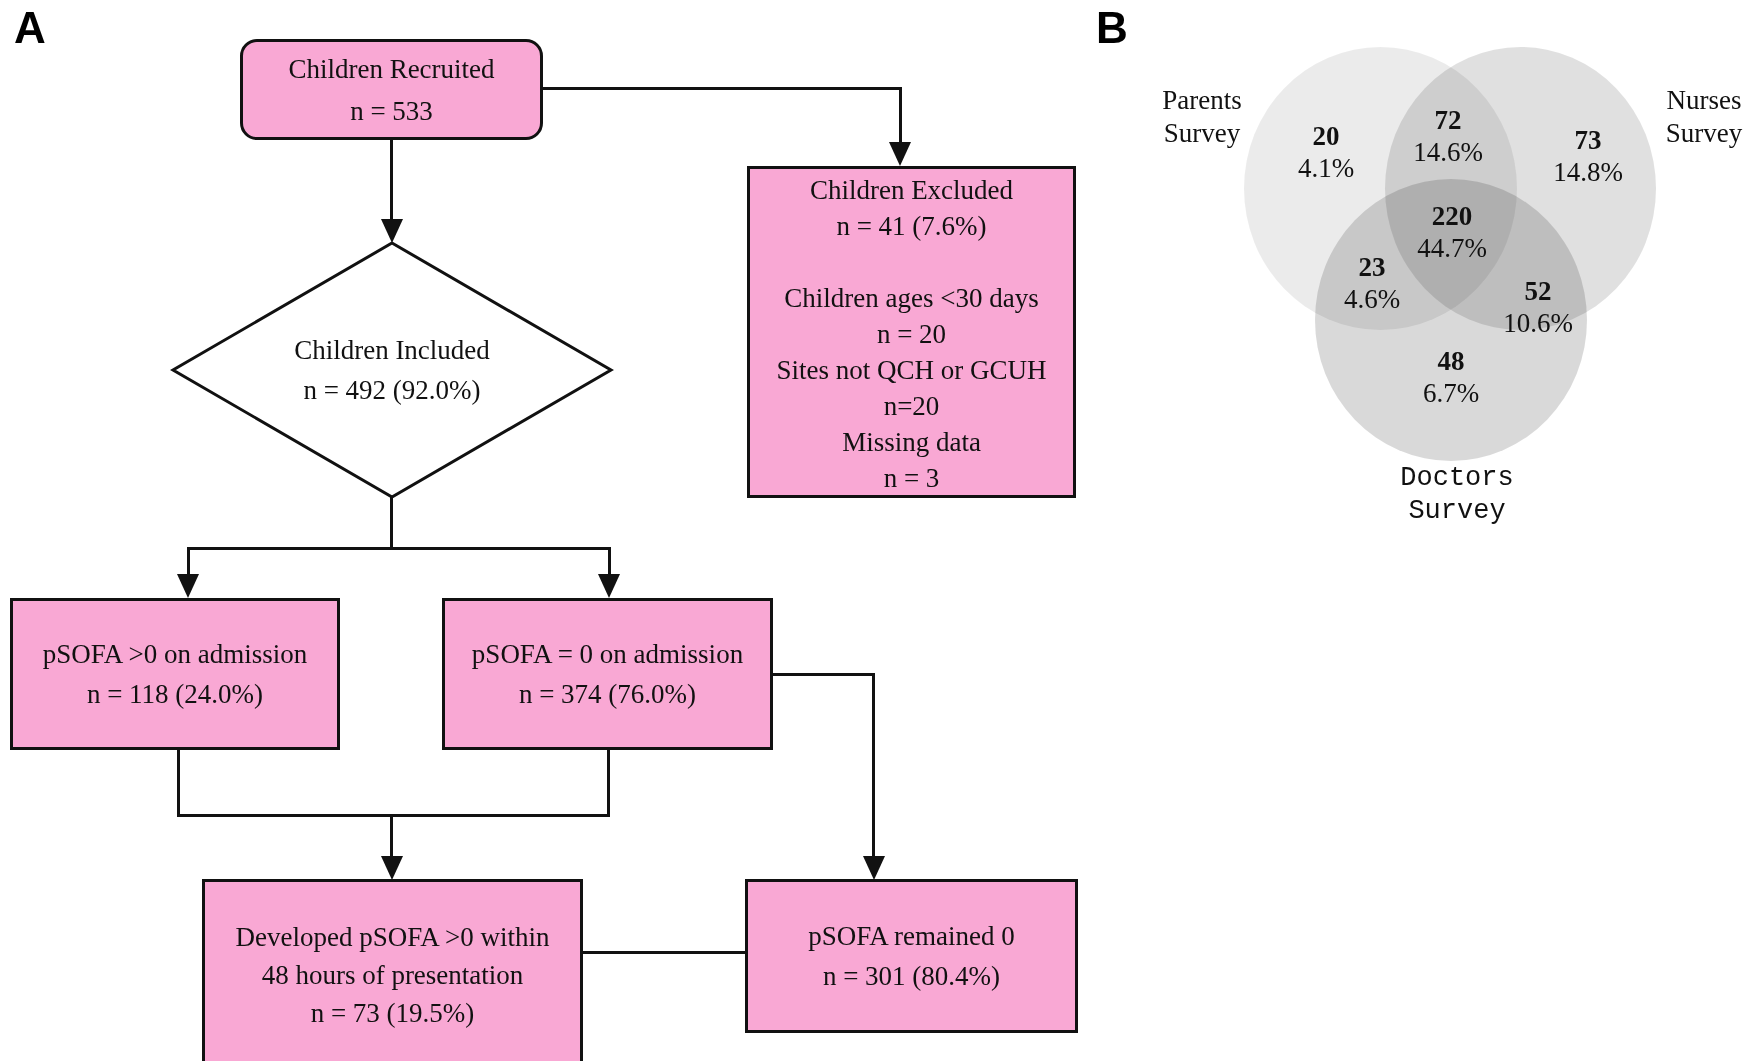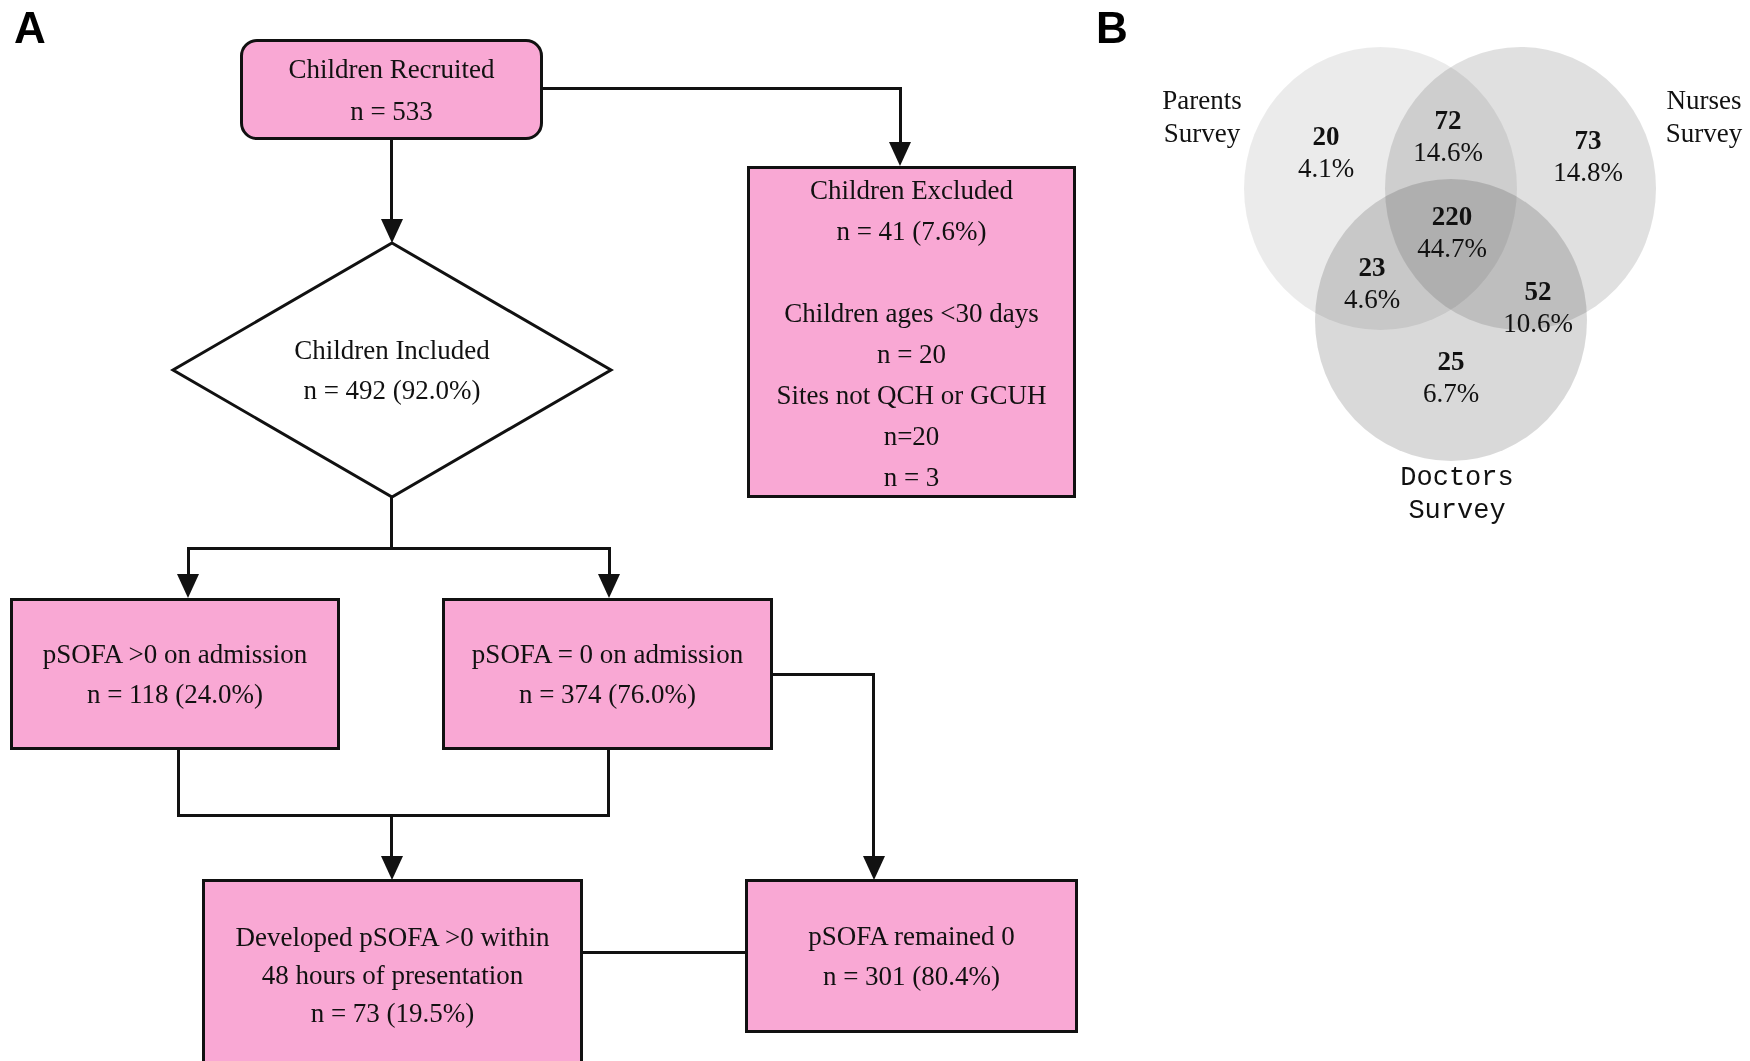--- a/index.html
+++ b/index.html
@@ -95,20 +95,21 @@
   </div>
 
   <div class="box" id="box-excluded" style="left:747px;top:166px;width:329px;height:332px;">
     <div class="ln">Children Excluded</div>
     <div class="ln">n = 41 (7.6%)</div>
     <div class="ln"></div>
     <div class="ln">Children ages &lt;30 days</div>
     <div class="ln">n = 20</div>
     <div class="ln">Sites not QCH or GCUH</div>
     <div class="ln">n=20</div>
+    <div class="ln">Missing data</div>
     <div class="ln">n = 3</div>
   </div>
 
   <div class="box" id="box-psofa-positive" style="left:10px;top:598px;width:330px;height:152px;">
     <div class="ln">pSOFA &gt;0 on admission</div>
     <div class="ln">n = 118 (24.0%)</div>
   </div>
 
   <div class="box" id="box-psofa-zero" style="left:442px;top:598px;width:331px;height:152px;">
     <div class="ln">pSOFA = 0 on admission</div>
@@ -160,17 +161,17 @@
   </div>
   <div class="venn-region" style="left:1292px;top:251px;">
     <div class="cnt">23</div>
     <div class="pct">4.6%</div>
   </div>
   <div class="venn-region" style="left:1458px;top:247px;margin-top:28px;">
     <div class="cnt">52</div>
     <div class="pct">10.6%</div>
   </div>
   <div class="venn-region" style="left:1371px;top:345px;">
-    <div class="cnt">25</div>
+    <div class="cnt">48</div>
     <div class="pct">6.7%</div>
   </div>
 
 </div>
 
 </body></html>

